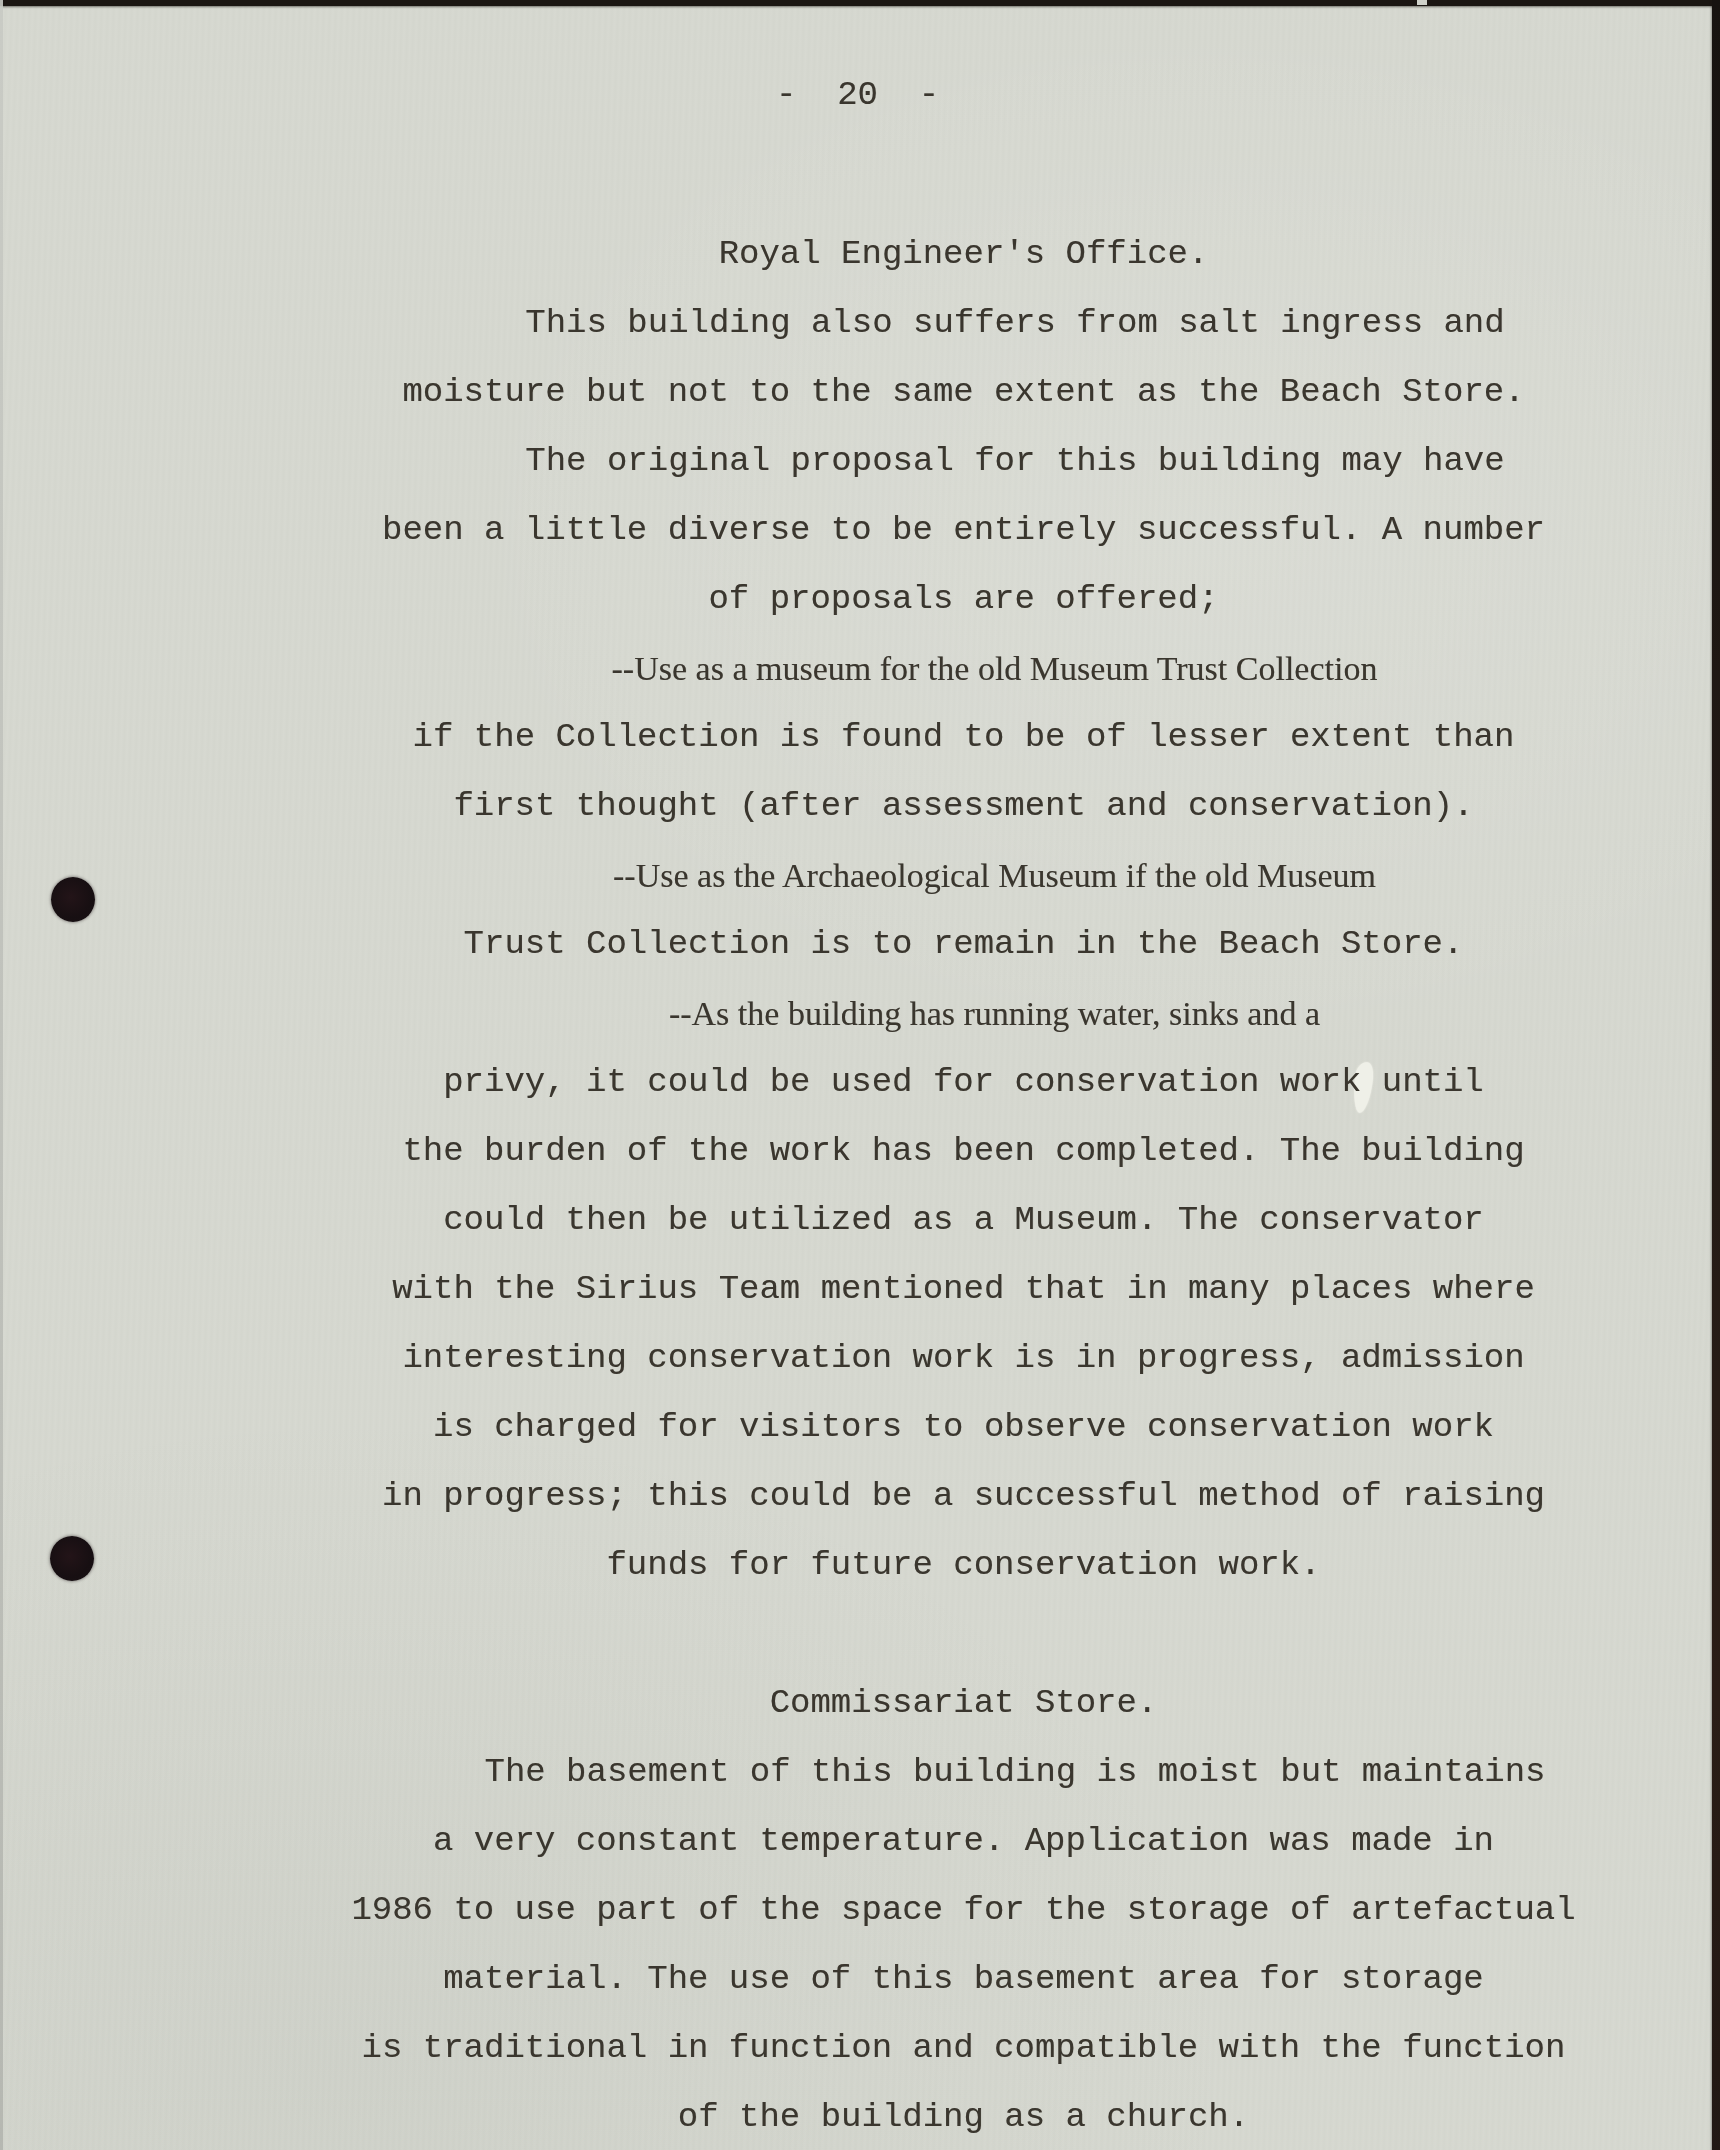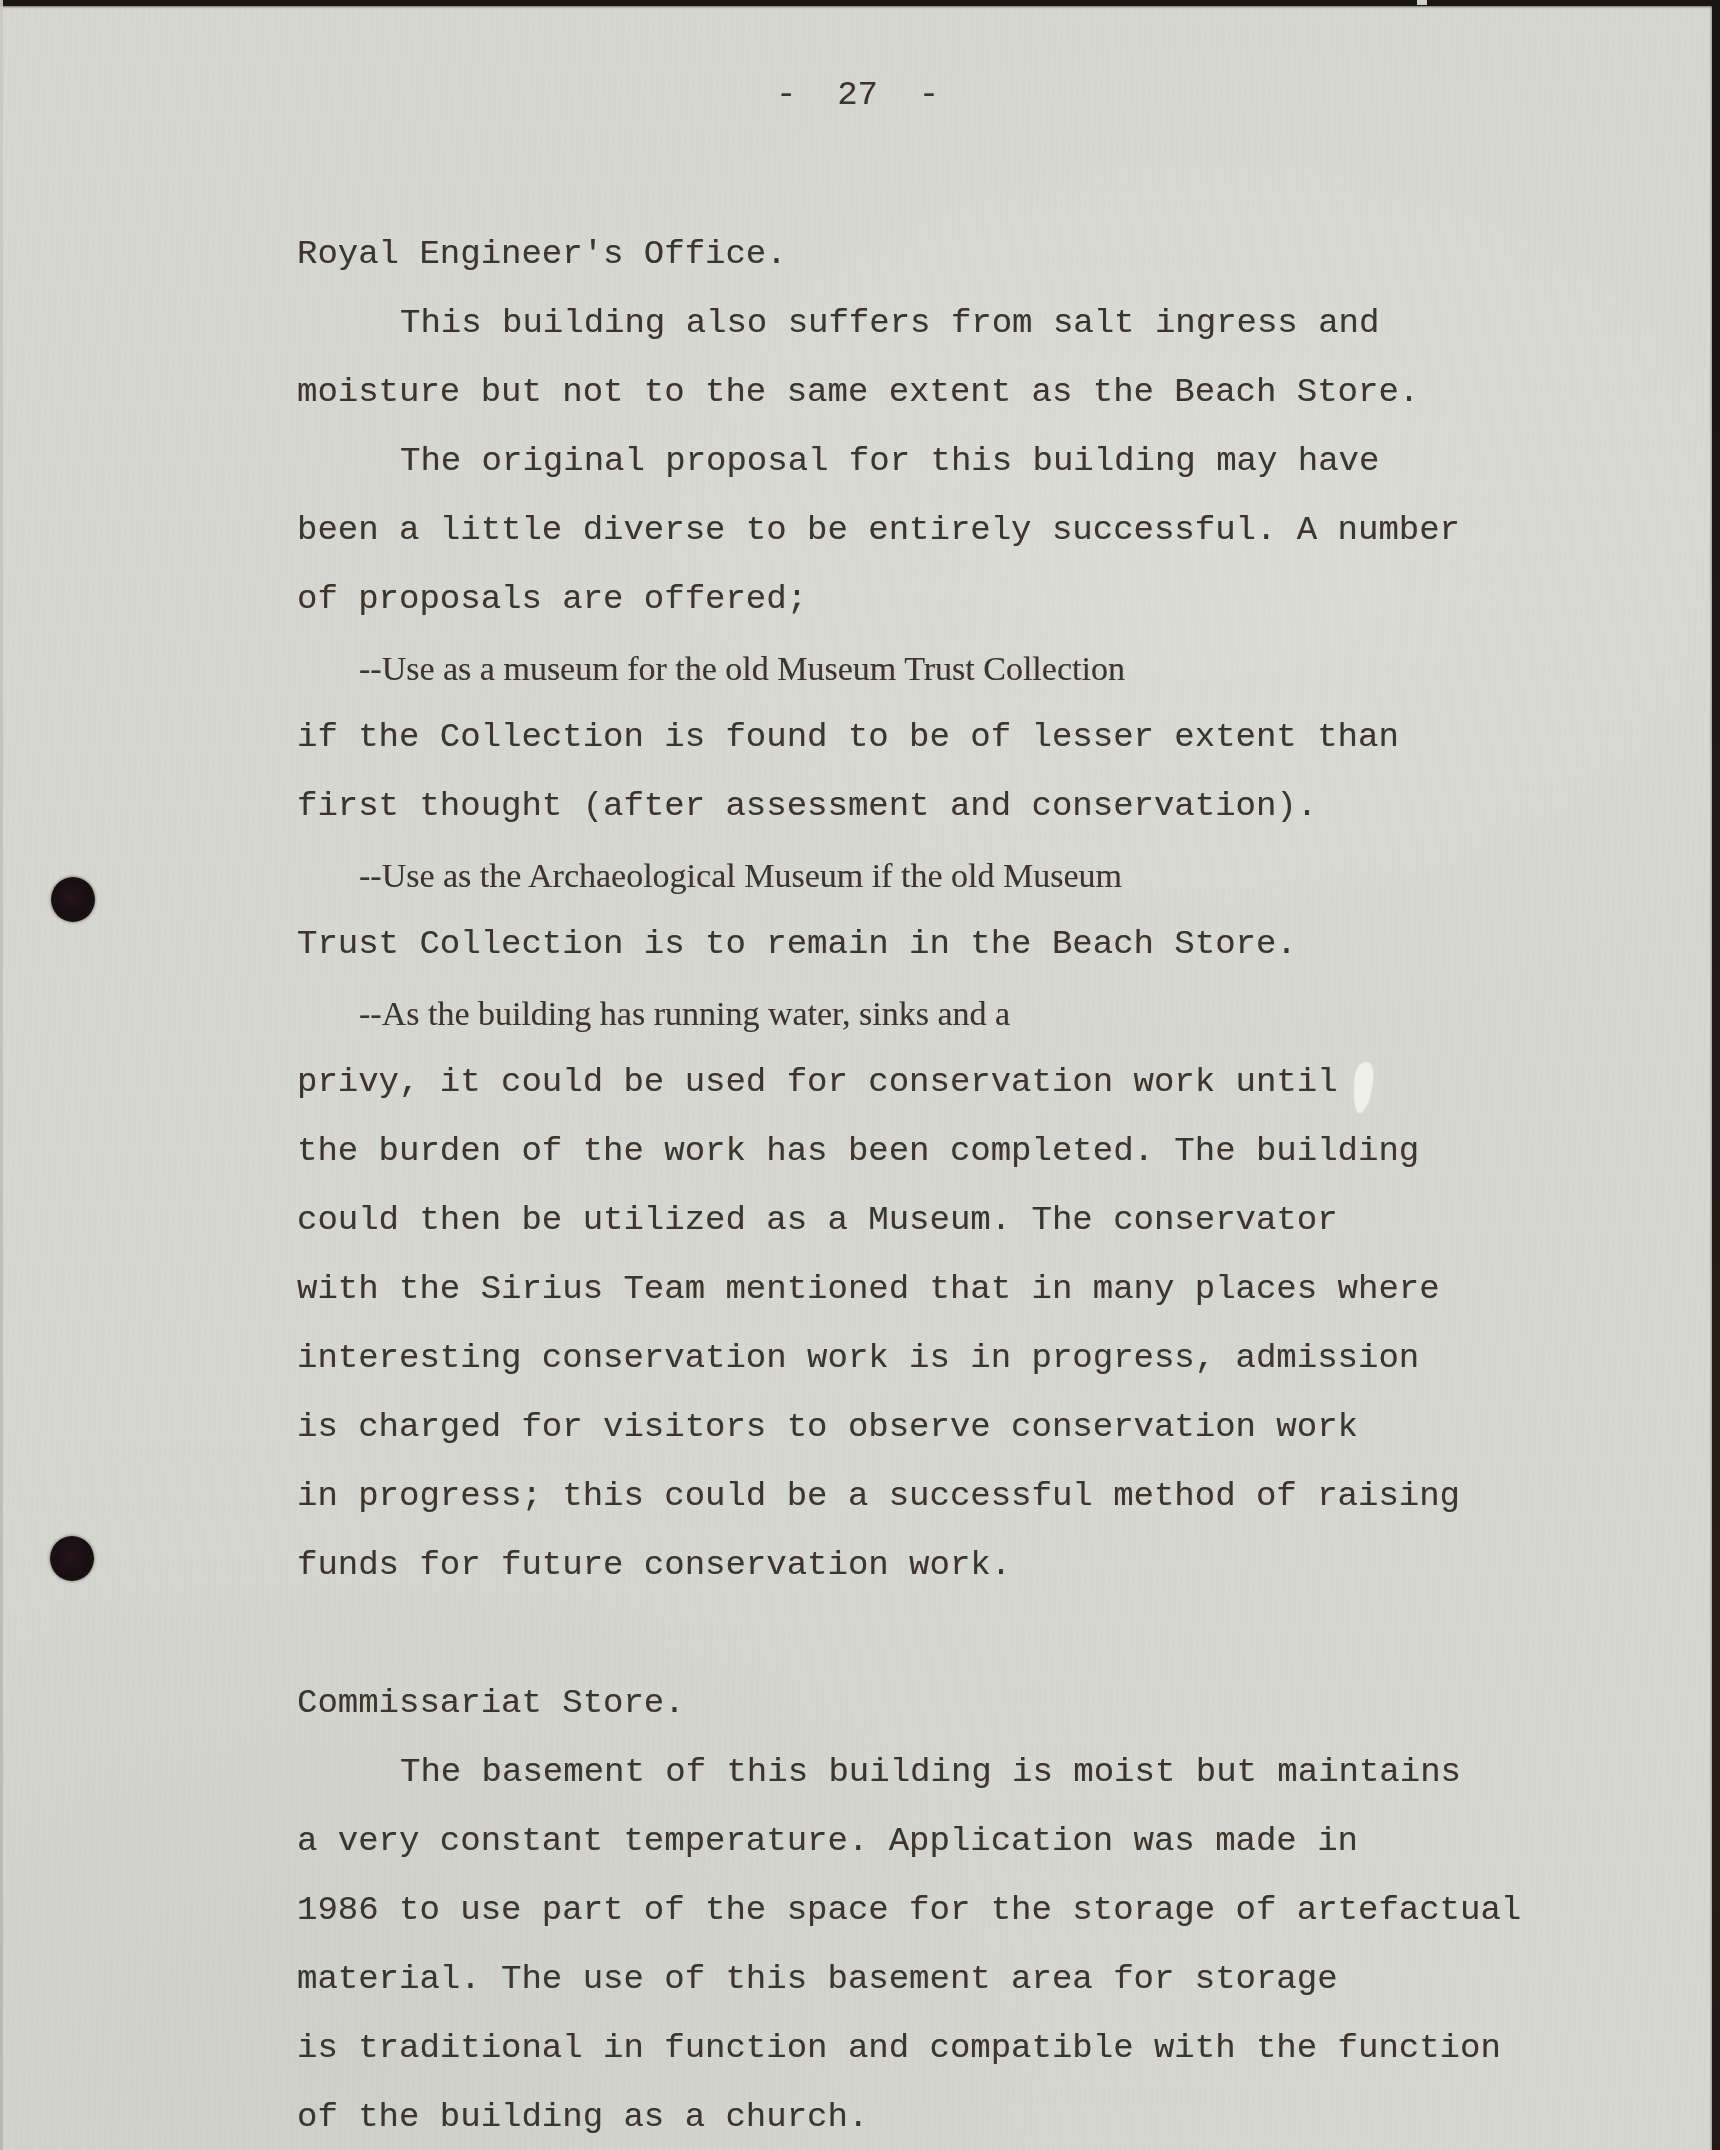--- a/index.html
+++ b/index.html
@@ -80,38 +80,39 @@
     height: 69px; line-height: 69px;
   }
   .doc-body {
     position: absolute;
     left: 297px; top: 220px;
     width: 1333px;
   }
   .line {
     height: 69px;
     line-height: 69px;
+    text-align: center;
   }
   .ind0 { padding-left: 0; }
   .ind3 { padding-left: 62px; font-family: Liberation Serif, serif; }
   .ind5 { padding-left: 103px; }
 </style>
 </head>
 <body>
 
 <div class="scan-page">
 
   <div class="edge-top"></div>
   <div class="edge-top-notch"></div>
   <div class="edge-right"></div>
   <div class="edge-left"></div>
 
   <div class="hole-punch h1"></div>
   <div class="hole-punch h2"></div>
 
   <div class="correction-mark"></div>
 
-  <div class="typed page-number">-  27  -</div>
+  <div class="typed page-number">-  20  -</div>
 
   <div class="typed doc-body"><div class="line ind0">Royal Engineer's Office.</div><div class="line ind5">This building also suffers from salt ingress and</div><div class="line ind0">moisture but not to the same extent as the Beach Store.</div><div class="line ind5">The original proposal for this building may have</div><div class="line ind0">been a little diverse to be entirely successful. A number</div><div class="line ind0">of proposals are offered;</div><div class="line ind3">--Use as a museum for the old Museum Trust Collection</div><div class="line ind0">if the Collection is found to be of lesser extent than</div><div class="line ind0">first thought (after assessment and conservation).</div><div class="line ind3">--Use as the Archaeological Museum if the old Museum</div><div class="line ind0">Trust Collection is to remain in the Beach Store.</div><div class="line ind3">--As the building has running water, sinks and a</div><div class="line ind0">privy, it could be used for conservation work until</div><div class="line ind0">the burden of the work has been completed. The building</div><div class="line ind0">could then be utilized as a Museum. The conservator</div><div class="line ind0">with the Sirius Team mentioned that in many places where</div><div class="line ind0">interesting conservation work is in progress, admission</div><div class="line ind0">is charged for visitors to observe conservation work</div><div class="line ind0">in progress; this could be a successful method of raising</div><div class="line ind0">funds for future conservation work.</div><div class="line ind0"></div><div class="line ind0">Commissariat Store.</div><div class="line ind5">The basement of this building is moist but maintains</div><div class="line ind0">a very constant temperature. Application was made in</div><div class="line ind0">1986 to use part of the space for the storage of artefactual</div><div class="line ind0">material. The use of this basement area for storage</div><div class="line ind0">is traditional in function and compatible with the function</div><div class="line ind0">of the building as a church.</div></div>
 
 </div>
 
 
 </body></html>

